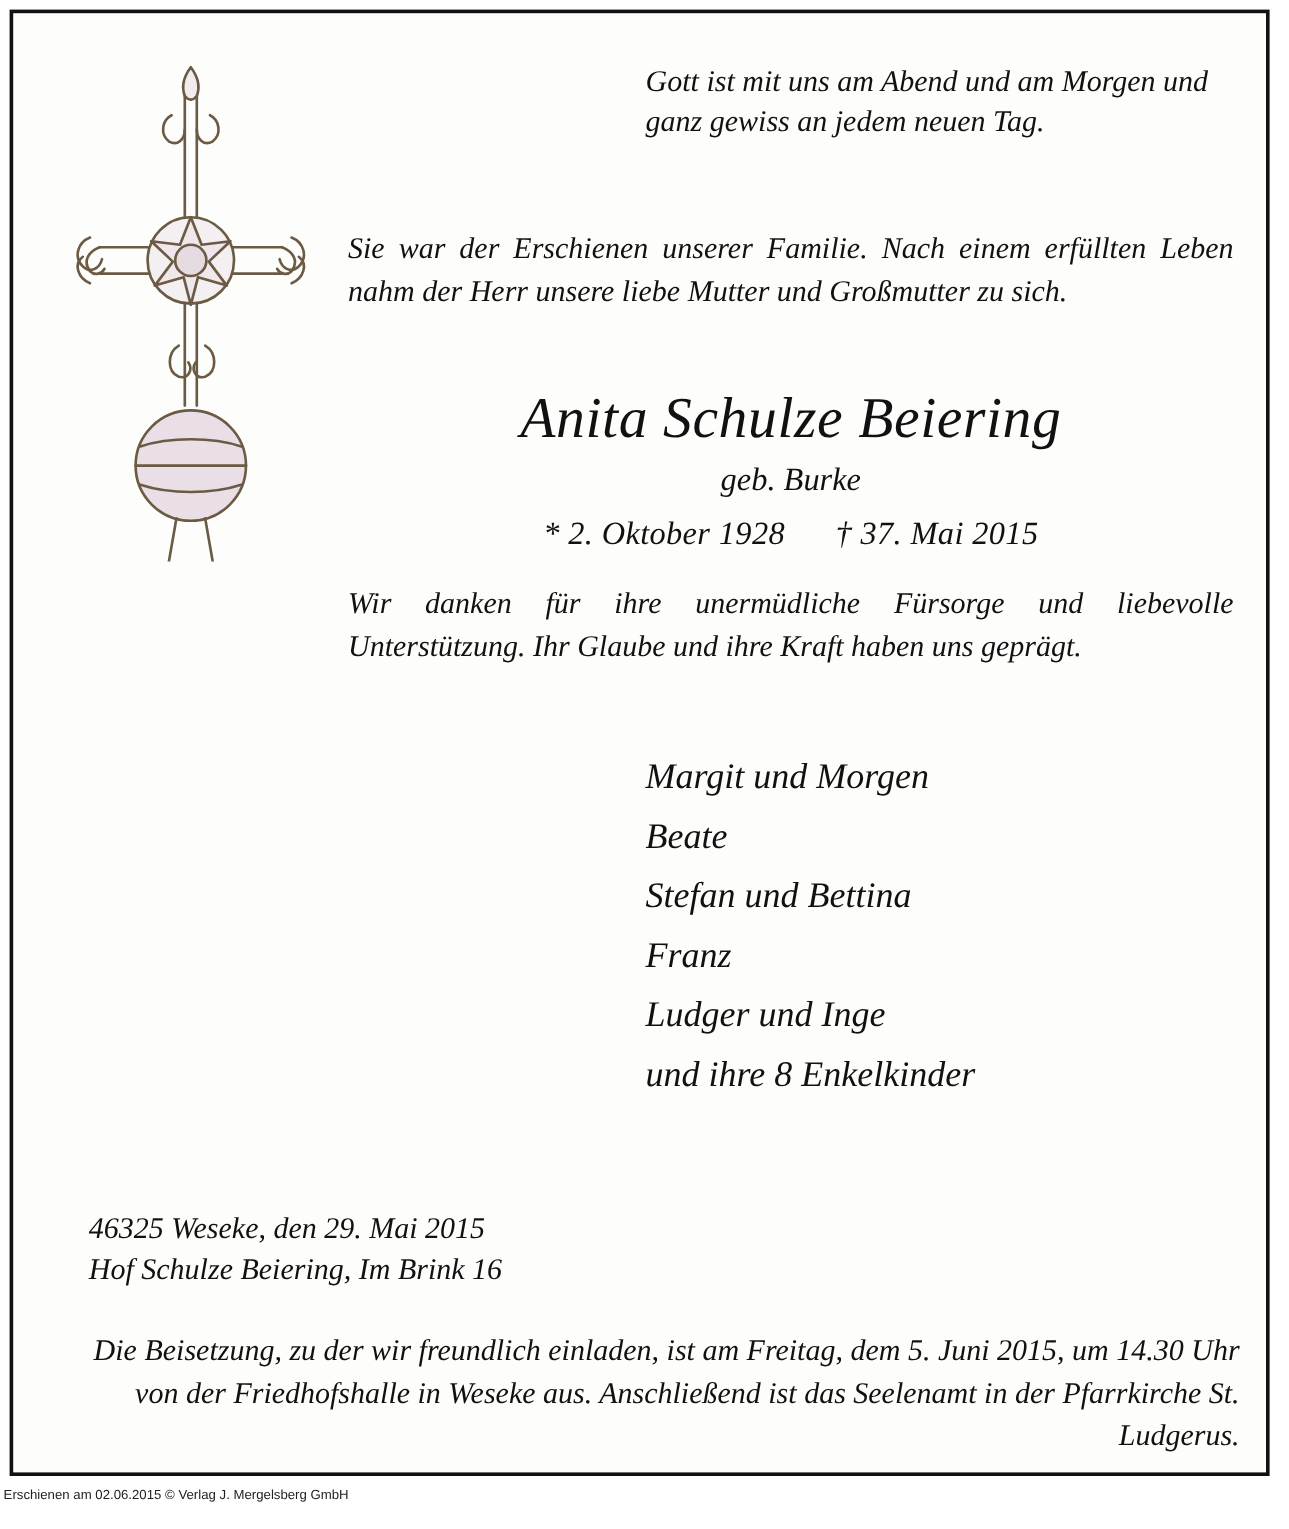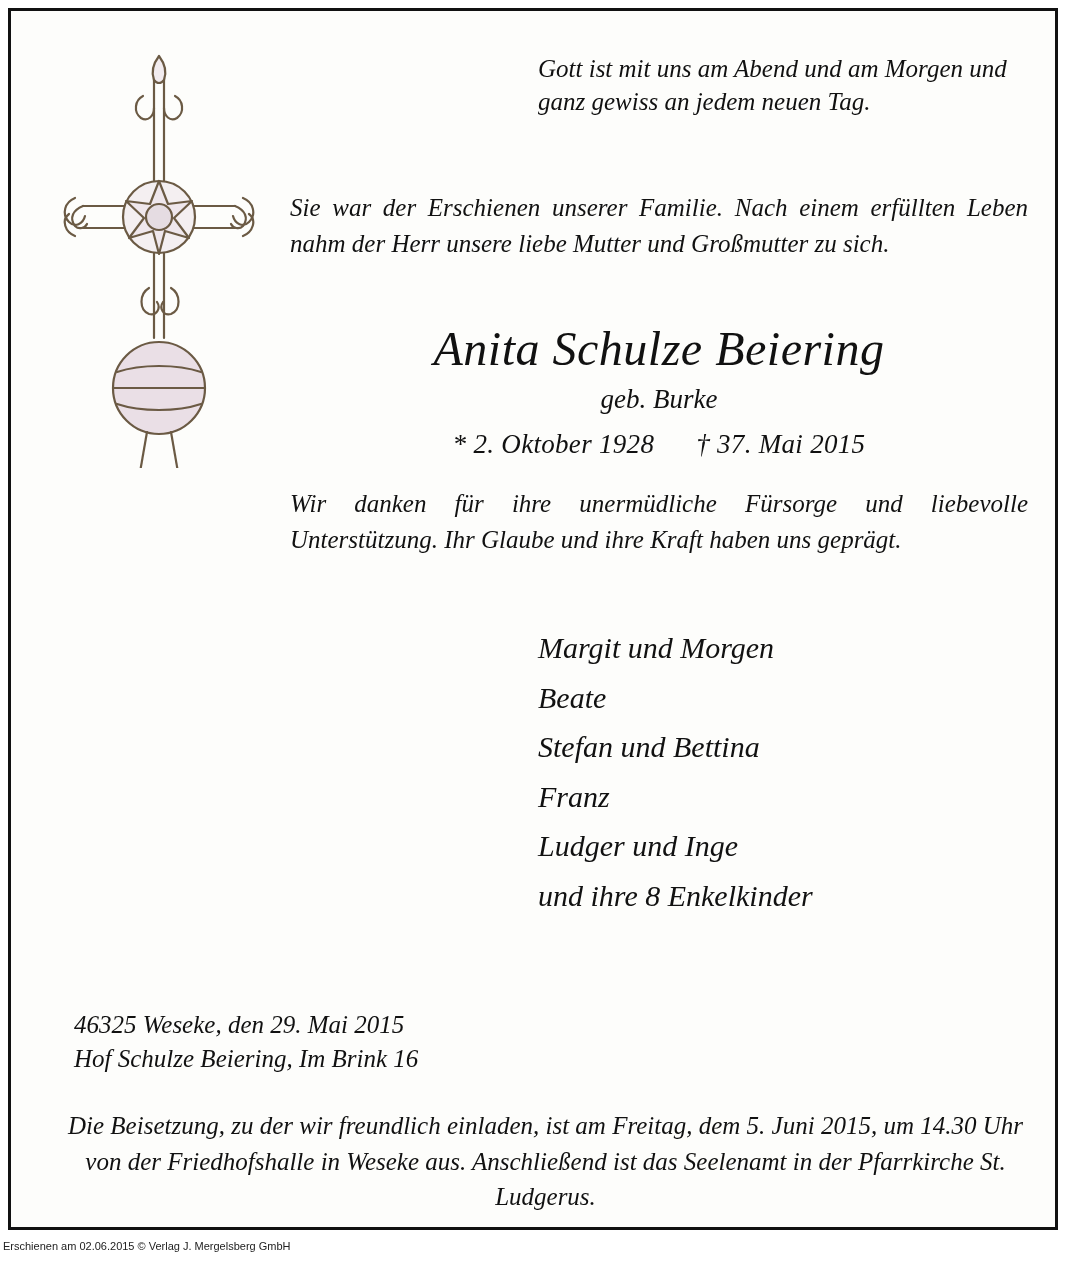--- a/index.html
+++ b/index.html
@@ -132,21 +132,21 @@
   }
 
   
   .funeral {
     position: absolute;
     left: 50px;
     top: 1100px;
     width: 975px;
     font-size: 25px;
     line-height: 1.42;
-    text-align: center;
+    text-align: right;
   }
 
   
   .footer-credit {
     position: absolute;
     left: 3px;
     top: 1240px;
     font-family: "Liberation Sans", sans-serif;
     font-size: 11px;
     color: #222222;

